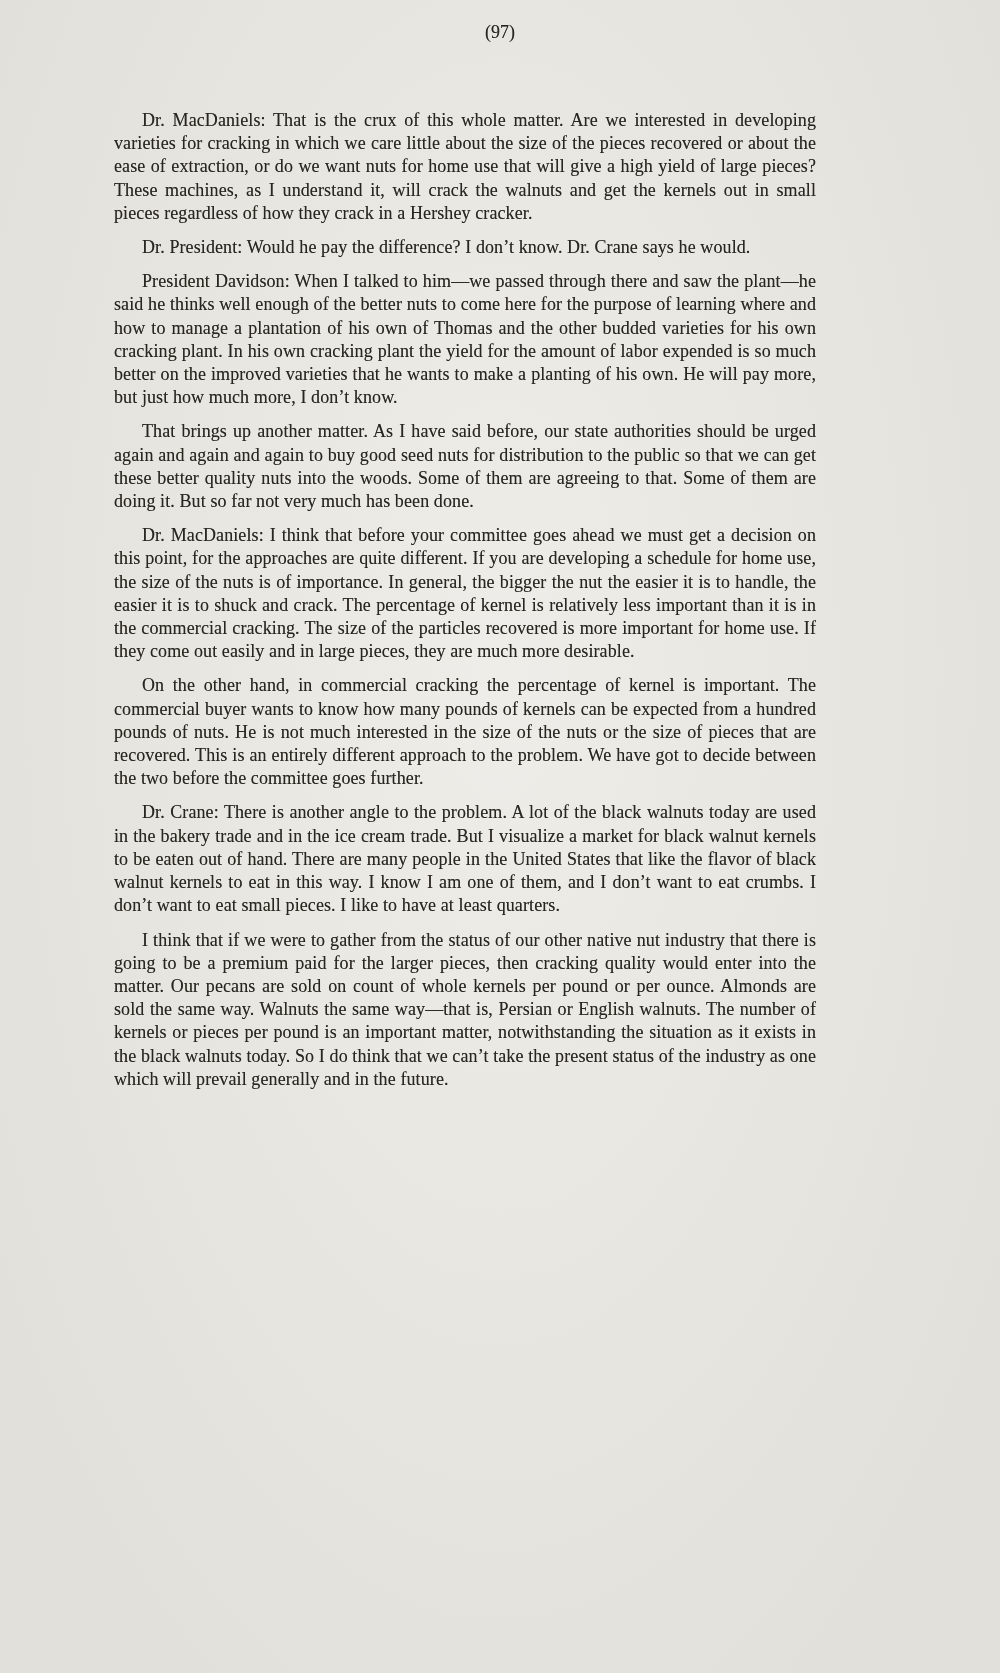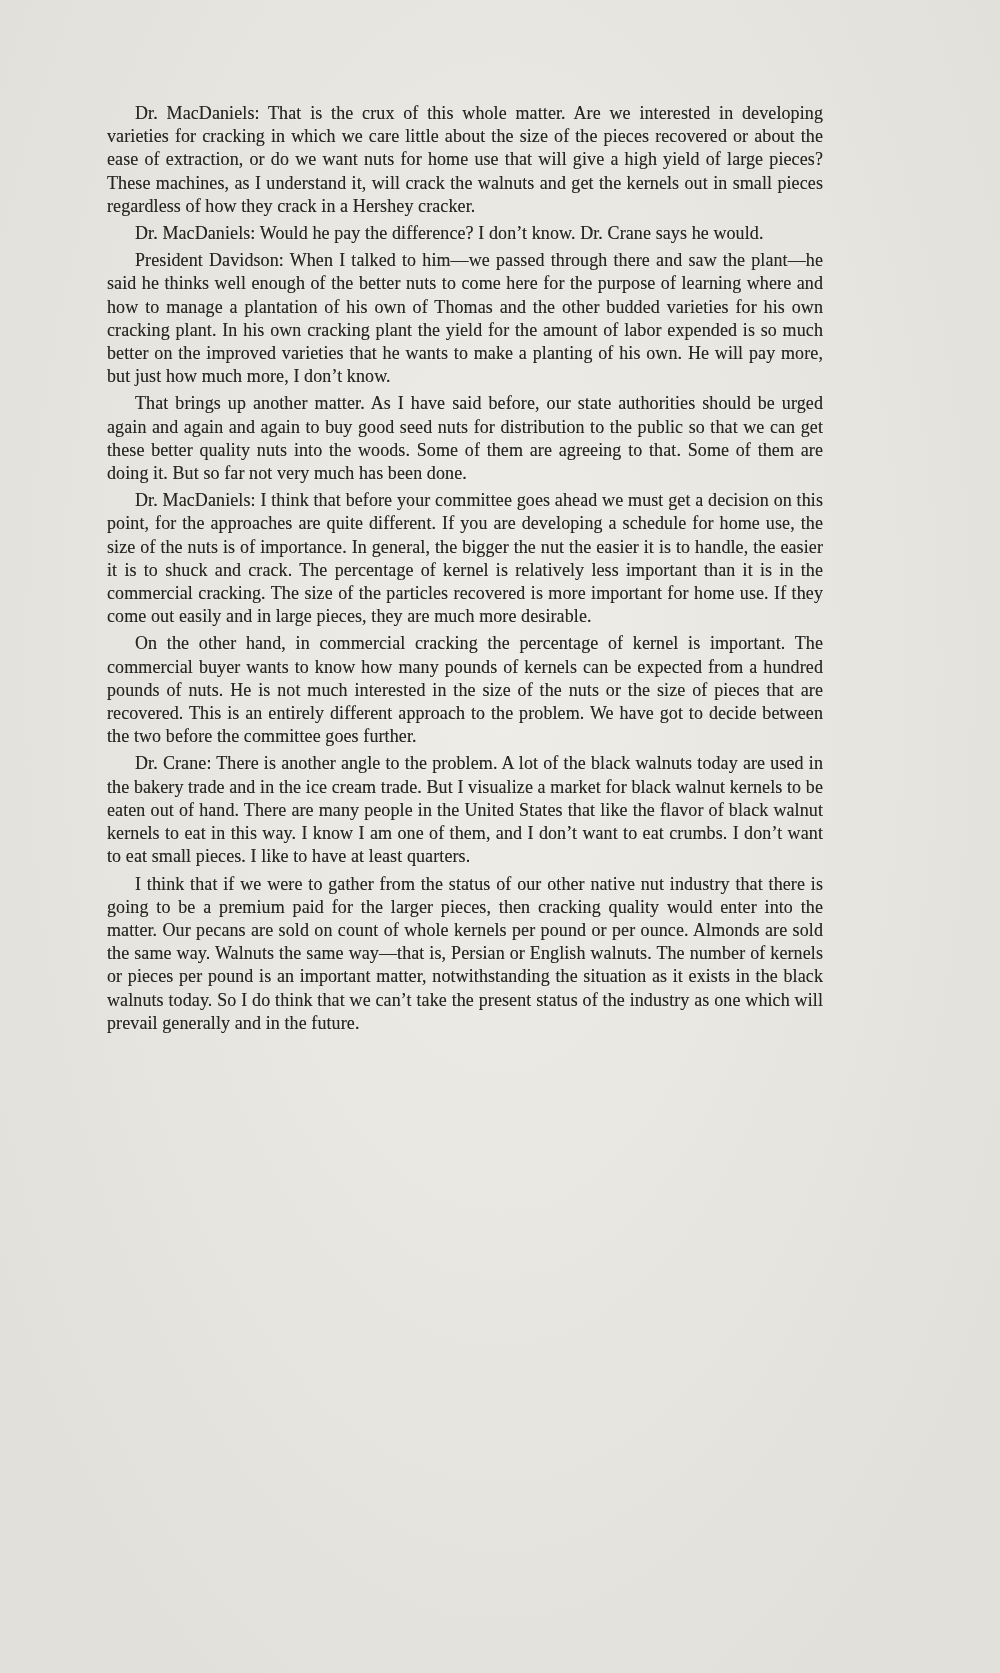--- a/index.html
+++ b/index.html
@@ -30,41 +30,42 @@
     top: 98px;
     width: 724px;
     color: #27261f;
     font-size: 18px;
     line-height: 23.2px;
     text-align: justify;
     text-shadow: 0 0 0.5px rgba(40,38,30,0.45);
     letter-spacing: 0.1px;
   }
   p.para {
-    margin: 4px;
+    margin: 11px;
     padding: 0;
     text-indent: 28px;
   }
   .italic {
   }
   .page-number {
     margin-top: 22px;
     text-align: center;
     color: #27261f;
     font-size: 18px;
     text-shadow: 0 0 0.5px rgba(40,38,30,0.45);
   }
 </style>
 </head>
 <body>
 
 <div class="page">
   <div class="text-block" id="text-block">
       <p class="para"><span>Dr. MacDaniels: That is the crux of this whole matter. Are we interested in developing varieties for cracking in which we care little about the size of the pieces recovered or about the ease of extraction, or do we want nuts for home use that will give a high yield of large pieces? These machines, as I understand it, will crack the walnuts and get the kernels out in small pieces regardless of how they crack in a Hershey cracker.</span></p>
-      <p class="para"><span>Dr. MacDaniels: Would he pay the difference? I don’t know. Dr. Crane says he would.</span></p>
+      <p class="para"><span>Dr. President: Would he pay the difference? I don’t know. Dr. Crane says he would.</span></p>
       <p class="para"><span>President Davidson: When I talked to him—we passed through there and saw the plant—he said he thinks well enough of the better nuts to come here for the purpose of learning where and how to manage a plantation of his own of Thomas and the other budded varieties for his own cracking plant. In his own cracking plant the yield for the amount of labor expended is so much better on the improved varieties that he wants to make a planting of his own. He will pay more, but just how much more, I don’t know.</span></p>
       <p class="para"><span>That brings up another matter. As I have said before, our state authorities should be urged again and again and again to buy </span><span class="italic">good</span><span> seed nuts for distribution to the public so that we can get these better quality nuts into the woods. Some of them are agreeing to that. Some of them are doing it. But so far not very much has been done.</span></p>
       <p class="para"><span>Dr. MacDaniels: I think that before your committee goes ahead we must get a decision on this point, for the approaches are quite different. If you are developing a schedule for home use, the size of the nuts is of importance. In general, the bigger the nut the easier it is to handle, the easier it is to shuck and crack. The percentage of kernel is relatively less important than it is in the commercial cracking. The size of the particles recovered is more important for home use. If they come out easily and in large pieces, they are much more desirable.</span></p>
       <p class="para"><span>On the other hand, in commercial cracking the percentage of kernel is important. The commercial buyer wants to know how many pounds of kernels can be expected from a hundred pounds of nuts. He is not much interested in the size of the nuts or the size of pieces that are recovered. This is an entirely different approach to the problem. We have got to decide between the two before the committee goes further.</span></p>
       <p class="para"><span>Dr. Crane: There is another angle to the problem. A lot of the black walnuts today are used in the bakery trade and in the ice cream trade. But I visualize a market for black walnut kernels to be eaten out of hand. There are many people in the United States that like the flavor of black walnut kernels to eat in this way. I know I am one of them, and I don’t want to eat crumbs. I don’t want to eat small pieces. I like to have at least quarters.</span></p>
       <p class="para"><span>I think that if we were to gather from the status of our other native nut industry that there is going to be a premium paid for the larger pieces, then cracking quality </span><span class="italic">would</span><span> enter into the matter. Our pecans are sold on count of whole kernels per pound or per ounce. Almonds are sold the same way. Walnuts the same way—that is, Persian or English walnuts. The number of kernels or pieces per pound is an important matter, notwithstanding the situation as it exists in the black walnuts today. So I do think that we can’t take the present status of the industry as one which will prevail generally and in the future.</span></p>
     </div>
+  <div class="page-number">(97)</div>
 </div>
 
 </body></html>

